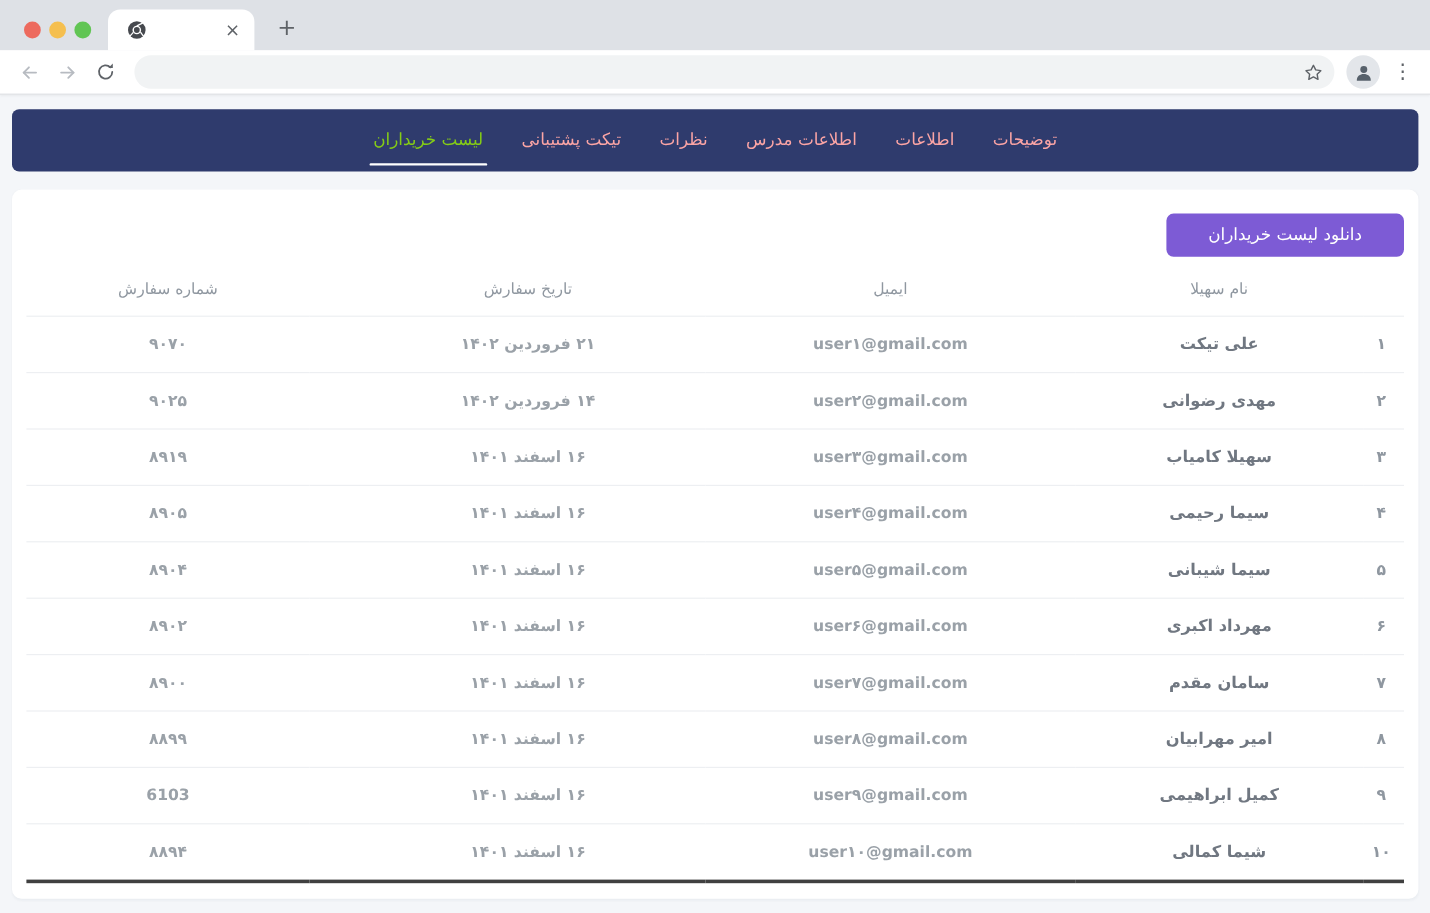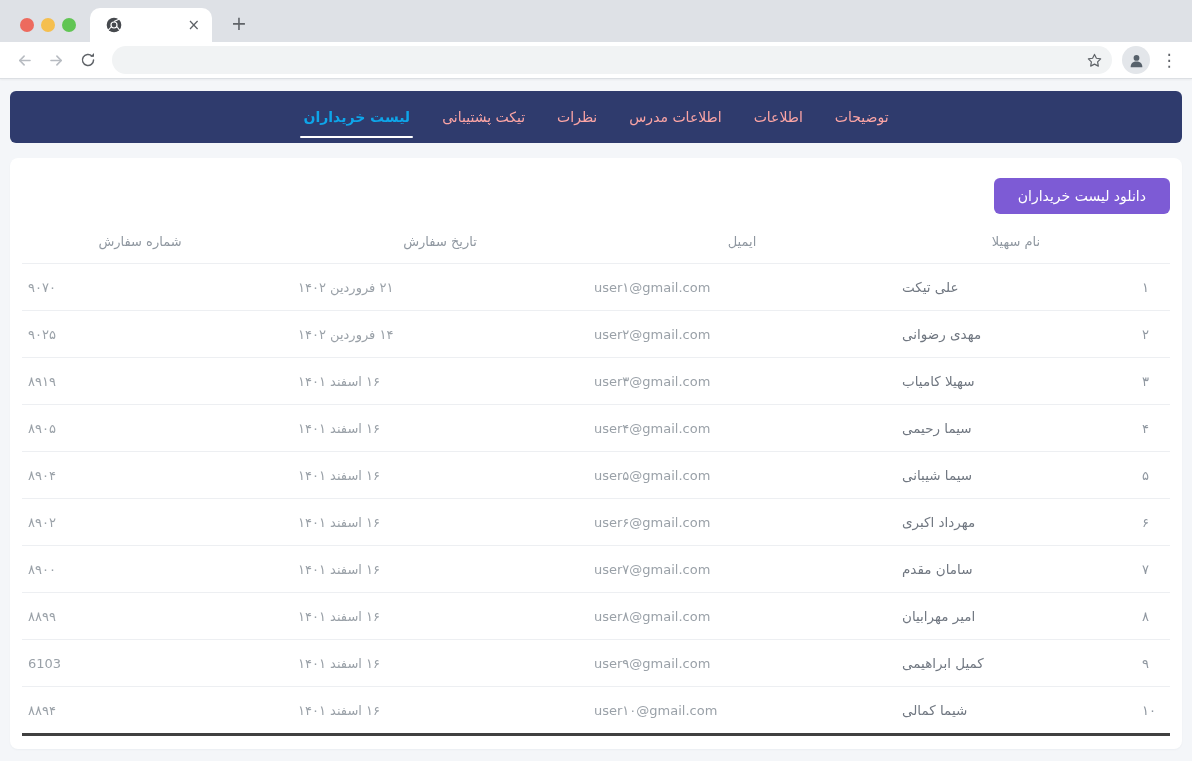--- a/index.html
+++ b/index.html
@@ -25,33 +25,33 @@
     display:flex; align-items:center; justify-content:flex-end; padding:0 9px; }
   .avatar { width:28px; height:28px; border-radius:50%; background:#e3e6ea; display:flex;
     align-items:center; justify-content:center; margin-right:10px; }
   .kebab { width:18px; text-align:center; font-size:17px; color:#5f6368; letter-spacing:0; }
 
   
   .page { height:682px; background:#f4f6f9; padding:12px 10px 0; }
   .navbar { height:52px; background:#2f3b6d; border-radius:6px; direction:rtl;
     display:flex; align-items:center; justify-content:center; gap:30px; }
   .nav-tab { color:#fca5a5; font-size:14px; position:relative; padding:4px 1px; cursor:default; white-space:nowrap; }
-  .nav-tab.active { color:#0ea5e9; font-weight:bold; }
+  .nav-tab.active { color:#84cc16; font-weight:normal; }
   .nav-tab.active::after { content:""; position:absolute; right:-2px; left:-2px; bottom:-9px;
     height:2px; background:#ffffff; border-radius:1px; }
 
   .card { margin-top:15px; height:591px; background:#fff; border-radius:8px; direction:rtl;
     padding:20px 12px 0; box-shadow:0 1px 2px rgba(25,39,70,.04); }
   .btn-row { display:flex; }
   .download-btn { background:#7d5bd5; color:#fff; font-size:14px; border:none; border-radius:6px;
-    height:36px; padding:0 24px; font-family:inherit; cursor:pointer; }
+    height:36px; padding:0 35px; font-family:inherit; cursor:pointer; }
 
   table { width:100%; border-collapse:collapse; margin-top:10px; }
   th { font-weight:normal; color:#8f97a0; font-size:13px; text-align:center; padding:10px 6px 14px; }
-  td { font-size:13px; color:#9aa1a8; text-align:left; padding:15px 6px; border-top:1px solid #edeff2; }
+  td { font-size:13px; color:#9aa1a8; text-align:center; padding:15px 6px; border-top:1px solid #edeff2;font-weight:bold; }
   tr.last-border td { border-bottom:3px solid #404040;margin-top:46px; }
   td.c-name { color:#707781; font-size:13.5px; }
   td.c-no, th.h-no { width:34px; padding-right:10px; color:#8f97a0; }
   th.h-name, td.c-name { width:240px; }
   th.h-email, td.c-email { width:308px; }
   th.h-date, td.c-date { width:330px; padding-left:40px; }
   .ltr { direction:ltr; unicode-bidi:isolate; display:inline-block; }
 </style>
 </head>
 <body>

